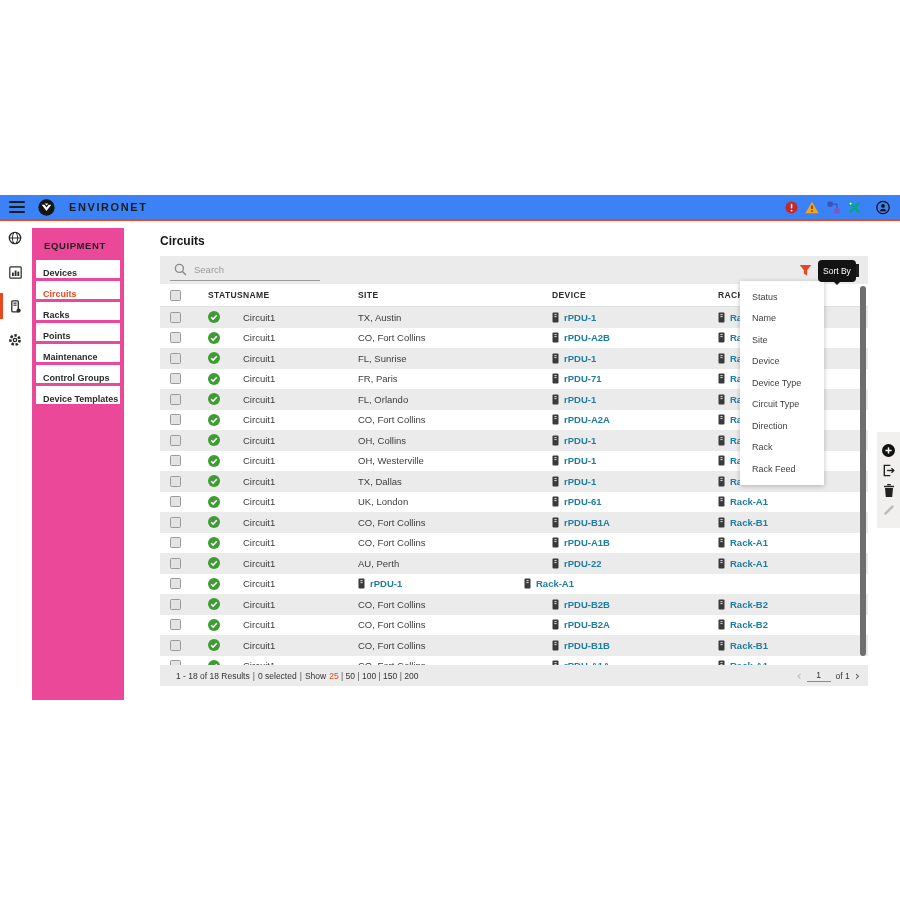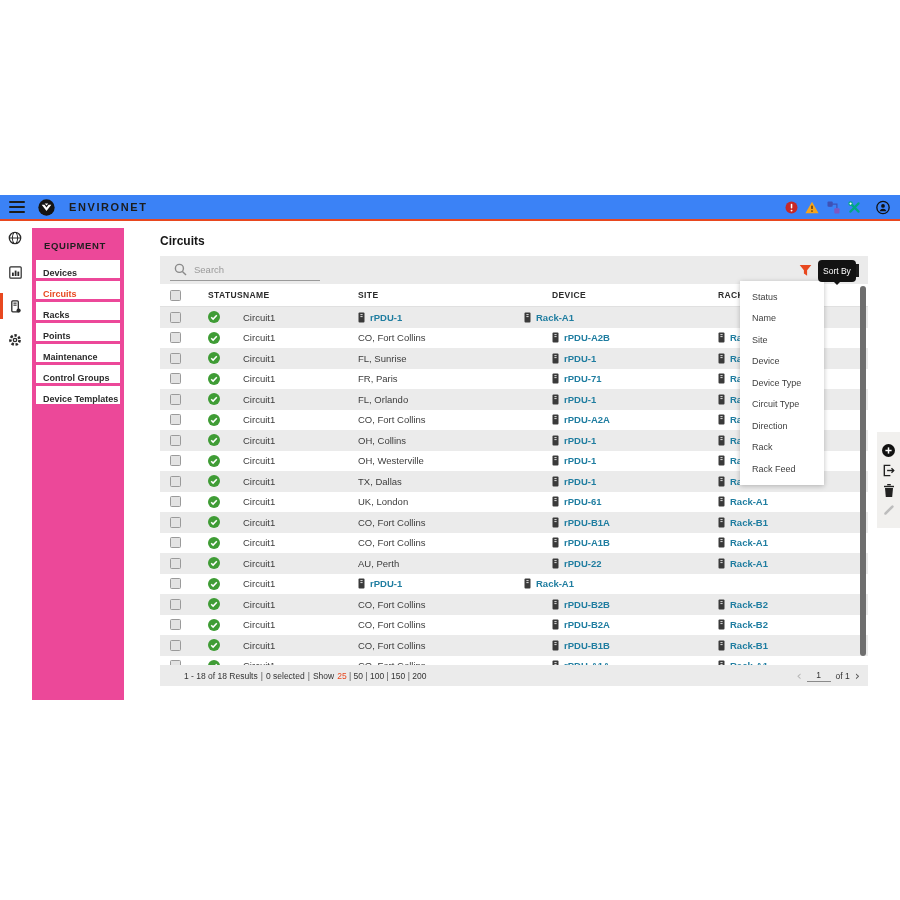--- a/index.html
+++ b/index.html
@@ -47,21 +47,21 @@
   .c-site{width:194px;}
   .c-device{width:166px;}
   .c-rack{flex:1;}
   #tbody .tr:nth-child(odd){background:#ebebeb;}
   #tbody{height:358px;overflow:hidden;}
   .cb{width:9px;height:9px;background:#e3e3e3;border:1px solid #9a9a9a;border-radius:1.5px;cursor:pointer;flex:0 0 auto;}
   .link{color:#1f7da0;text-decoration:none;cursor:pointer;margin-left:5px;font-weight:bold;}
   .dev-icn{display:flex;flex:0 0 auto;}
 
   #tfoot{height:21px;background:#ebebeb;display:flex;align-items:center;font-size:8.5px;color:#333;}
-  #results-line{margin-left:24px;display:flex;gap:3px;align-items:flex-end;}
+  #results-line{margin-left:16px;display:flex;gap:3px;align-items:flex-end;}
   .accent-txt{color:#e8481f;}
   .sep{color:#555;}
   .psize{cursor:pointer;}
   #pager{margin-left:auto;margin-right:8px;display:flex;align-items:center;gap:5px;}
   .chev{font-size:13px;line-height:1;cursor:pointer;color:#b5b5b5;font-family:"DejaVu Sans",sans-serif;}
   .chev.dark{color:#555;}
   #page-input{width:20px;text-align:center;border:none;border-bottom:1px solid #8a8a8a;background:transparent;font-size:8.5px;color:#333;font-family:"Liberation Sans",sans-serif;outline:none;}
 
   #vscroll{position:absolute;right:2px;top:30px;width:6px;height:370px;background:#6e6e6e;border-radius:3px;cursor:grab;z-index:3;}
 
@@ -257,20 +257,23 @@
     <div class="td c-status">
           <span class="cell-in">
       <svg width="12" height="12" viewBox="0 0 12 12">
               <circle cx="6" cy="6" r="6" fill="#3f9c35"></circle>
               <polyline points="3.2,6.3 5.1,8.1 8.8,4.2" fill="none" stroke="#fff" stroke-width="1.5"></polyline>
             </svg>
     </span>
         </div>
     <div class="td c-name">
           <span class="v-name">Circuit1</span>
+        </div>
+    <div class="td c-site">
+          <span class="v-site">TX, Austin</span>
         </div>
     <div class="td c-device">
       <span class="dev-icn">
             <svg width="7" height="11" viewBox="0 0 7 11">
               <rect x="0.5" y="0.5" width="6" height="10" rx="1" fill="#3a3a3a"></rect>
               <rect x="2.4" y="2" width="2.2" height="1.1" fill="#cfcfcf"></rect>
               <rect x="2.4" y="4" width="2.2" height="1.1" fill="#cfcfcf"></rect>
             </svg>
           </span>
       <a class="link v-device">rPDU-1</a>

